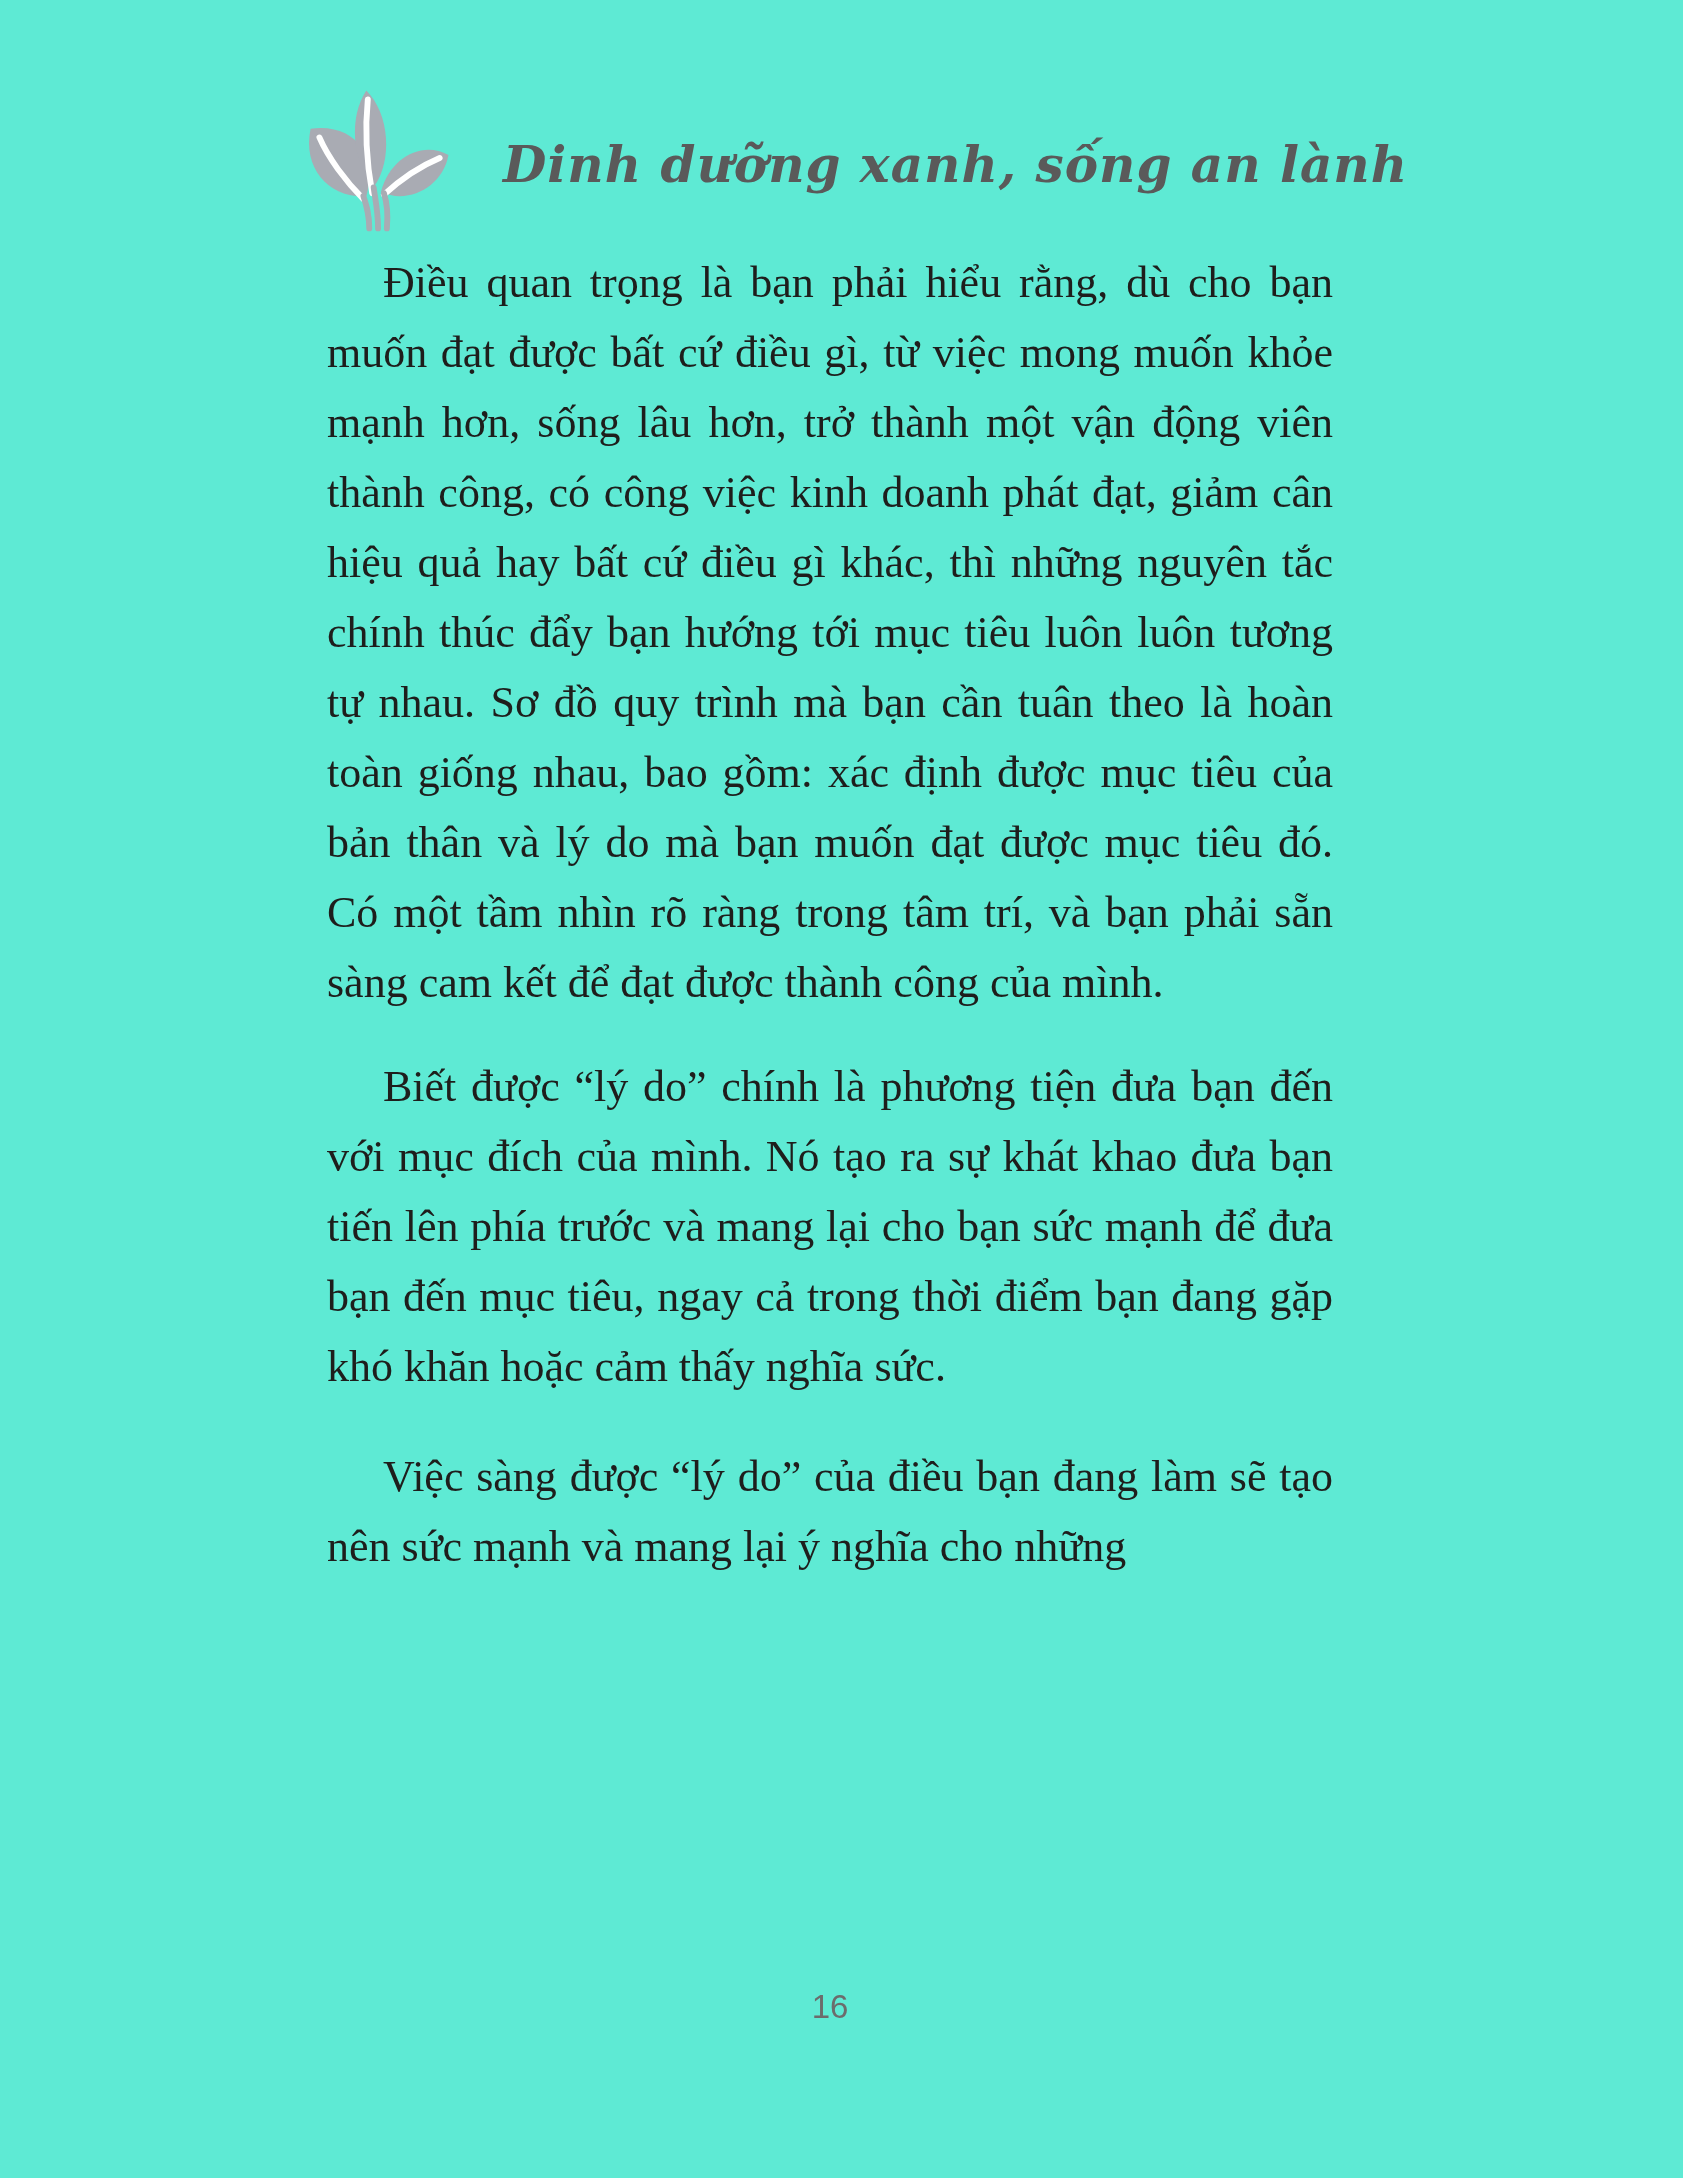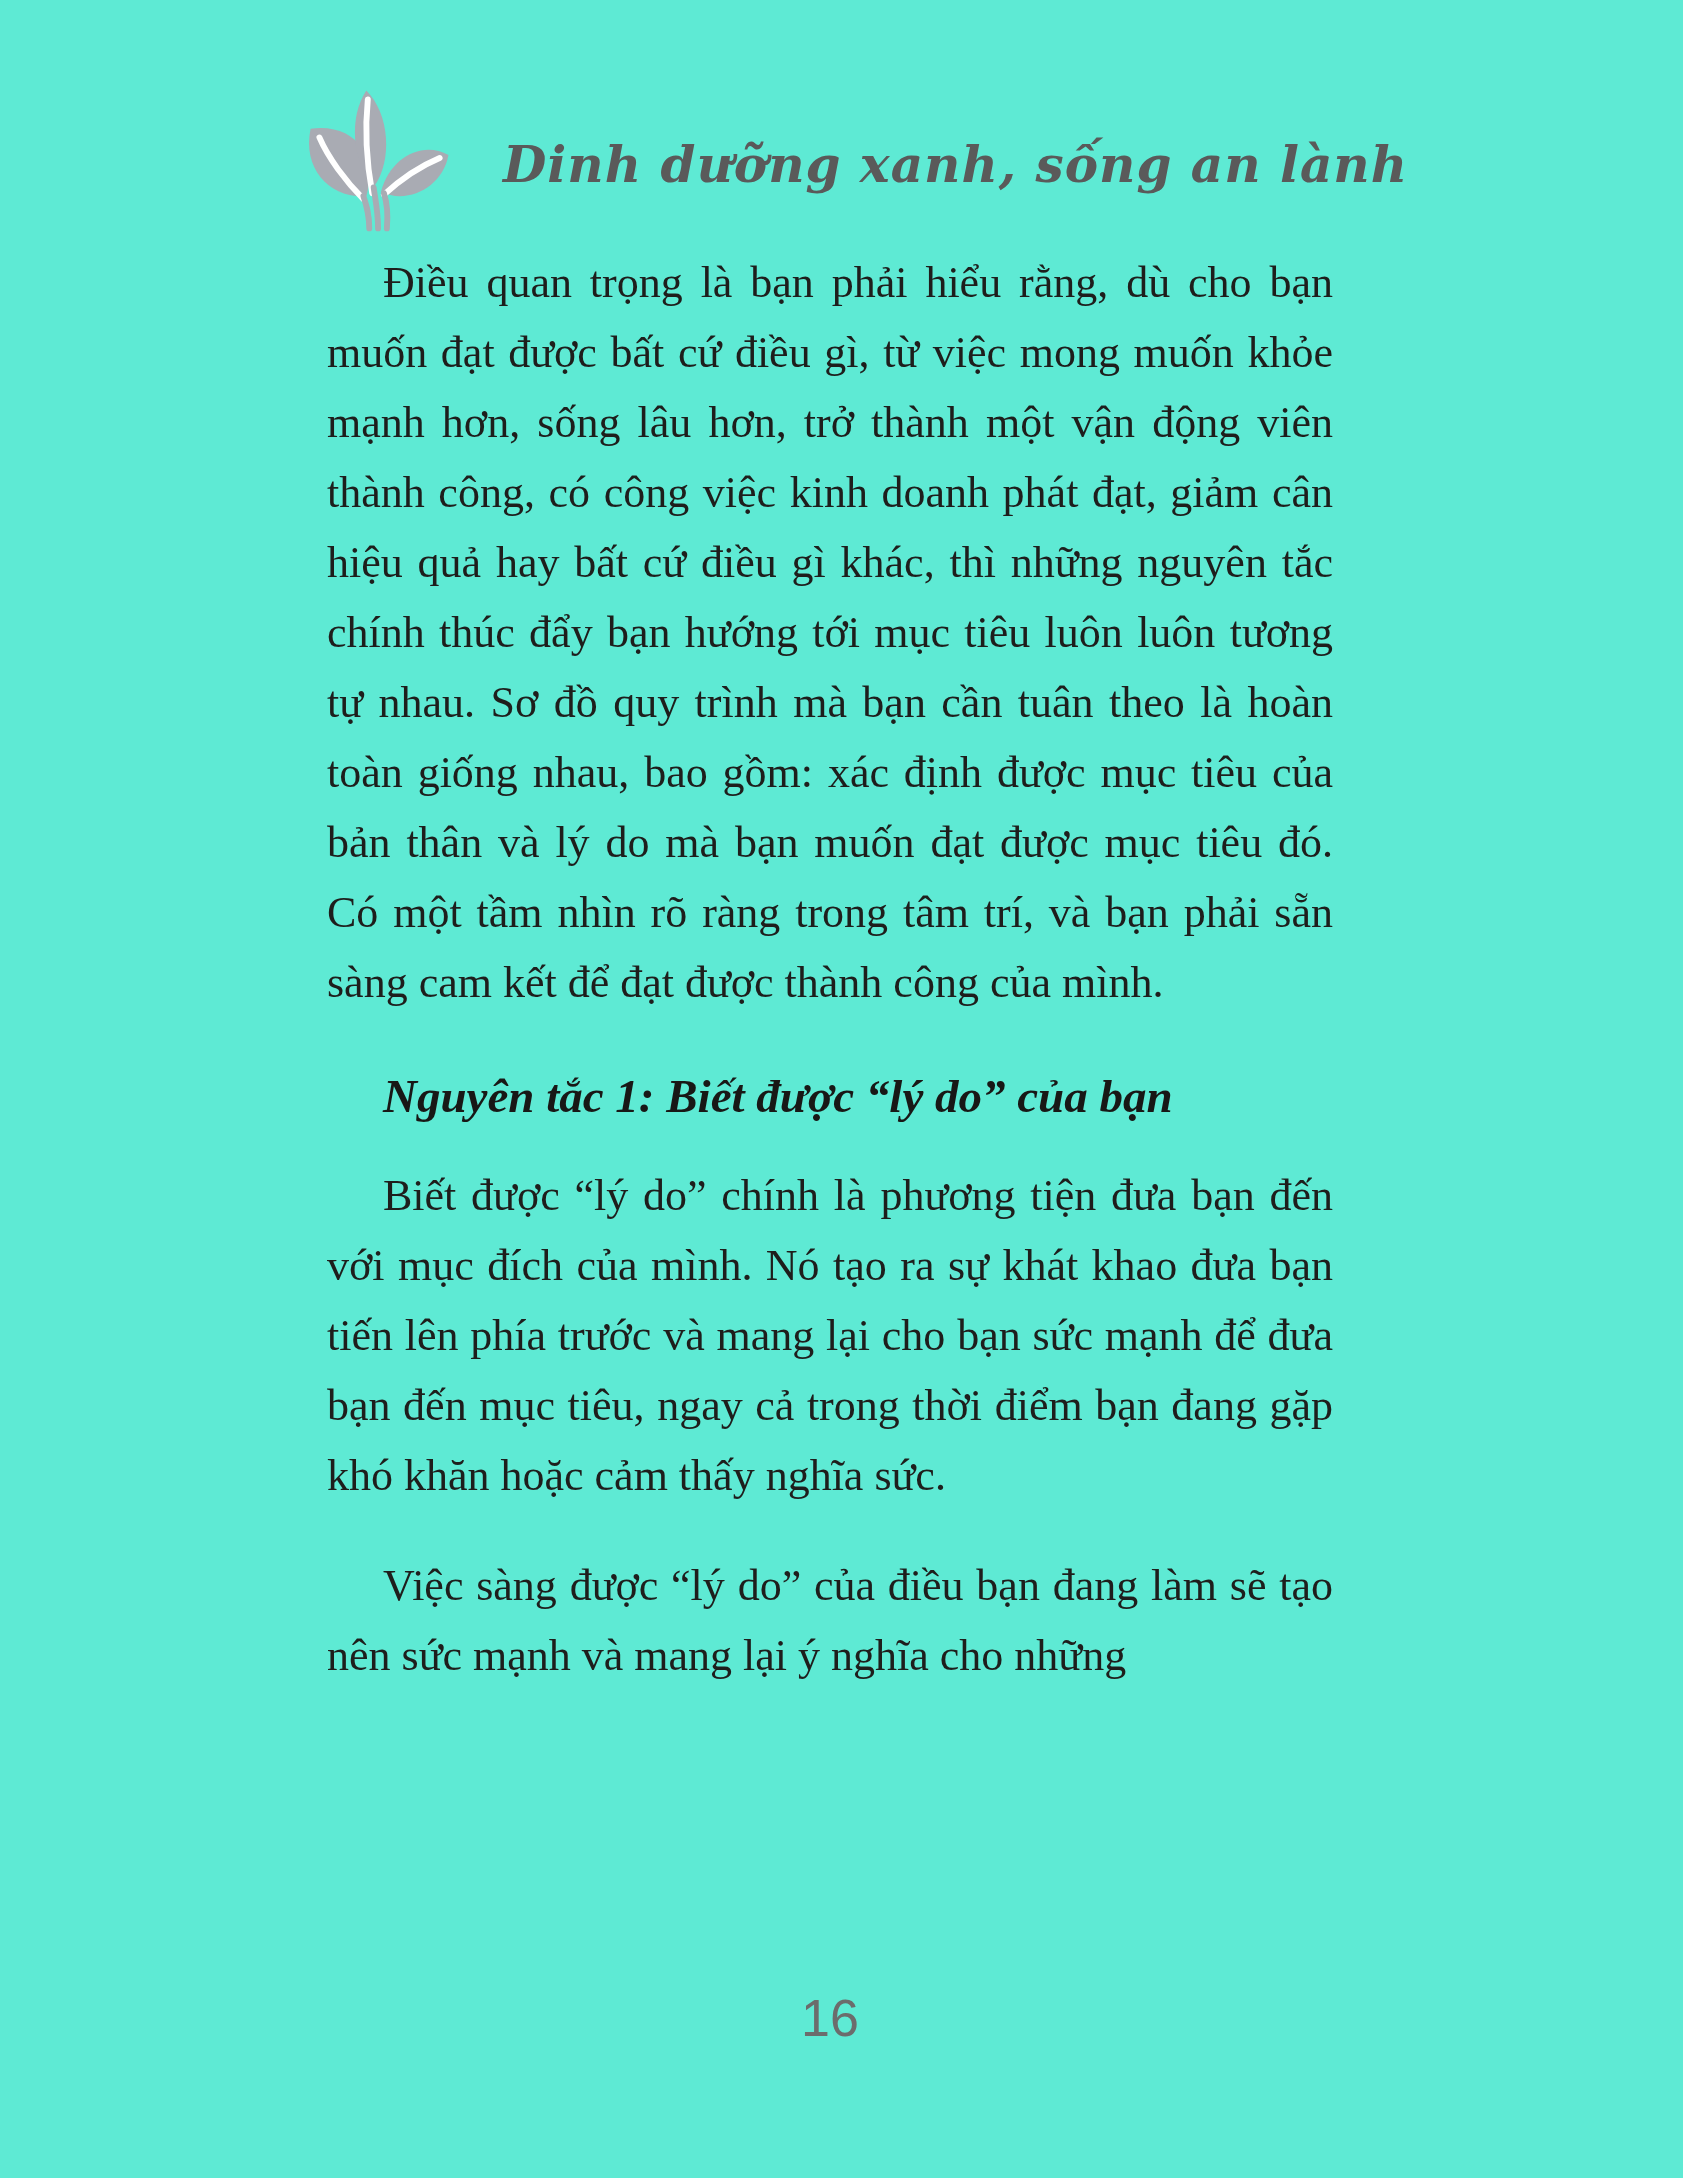--- a/index.html
+++ b/index.html
@@ -67,21 +67,21 @@
   .par-after-heading { margin-top: 34px; }
   .par-last { margin-top: 40px; }
   
   .pageno {
     position: absolute;
     left: 327px;
     top: 1988px;
     width: 1006px;
     text-align: center;
     font-family: "Liberation Sans", sans-serif;
-    font-size: 52px;
+    font-size: 33px;
     color: #6c6c6c;
   }
 </style>
 </head>
 <body>
 
 <div class="page">
 
   <div class="header">
     <span class="logo-wrap">
@@ -103,21 +103,20 @@
         </g>
       </svg>
     </span>
     <span class="brand">Dinh dưỡng xanh, sống an lành</span>
   </div>
 
   <div class="content">
     <p class="body-par">Điều quan trọng là bạn phải hiểu rằng, dù cho bạn muốn đạt được bất cứ điều gì, từ việc mong muốn khỏe mạnh hơn, sống lâu hơn, trở thành một vận động viên thành công, có công việc kinh doanh phát đạt, giảm cân hiệu quả hay bất cứ điều gì khác, thì những nguyên tắc chính thúc đẩy bạn hướng tới mục tiêu luôn luôn tương tự nhau. Sơ đồ quy trình mà bạn cần tuân theo là hoàn toàn giống nhau, bao gồm: xác định được mục tiêu của bản thân và lý do mà bạn muốn đạt được mục tiêu đó. Có một tầm nhìn rõ ràng trong tâm trí, và bạn phải sẵn sàng cam kết để đạt được thành công của mình.</p>
 
 
-    <h2 class="section-heading">Nguyên tắc 1: Biết được “lý do” của bạn</h2>
 
     <p class="body-par par-after-heading">Biết được “lý do” chính là phương tiện đưa bạn đến với mục đích của mình. Nó tạo ra sự khát khao đưa bạn tiến lên phía trước và mang lại cho bạn sức mạnh để đưa bạn đến mục tiêu, ngay cả trong thời điểm bạn đang gặp khó khăn hoặc cảm thấy nghĩa sức.</p>
 
     <p class="body-par par-last">Việc sàng được “lý do” của điều bạn đang làm sẽ tạo nên sức mạnh và mang lại ý nghĩa cho những</p>
   </div>
 
   <div class="pageno">16</div>
 
 </div>
 

